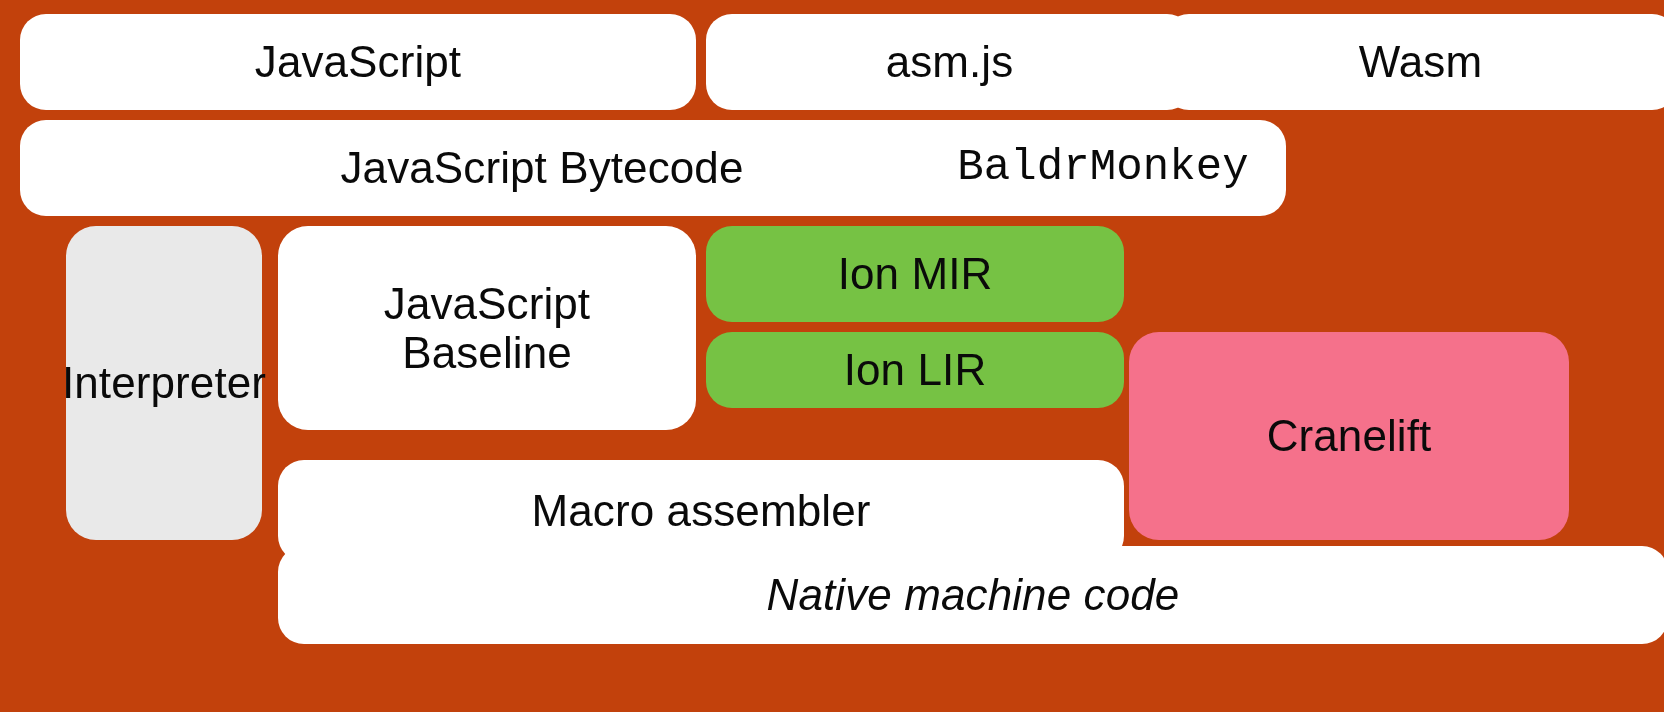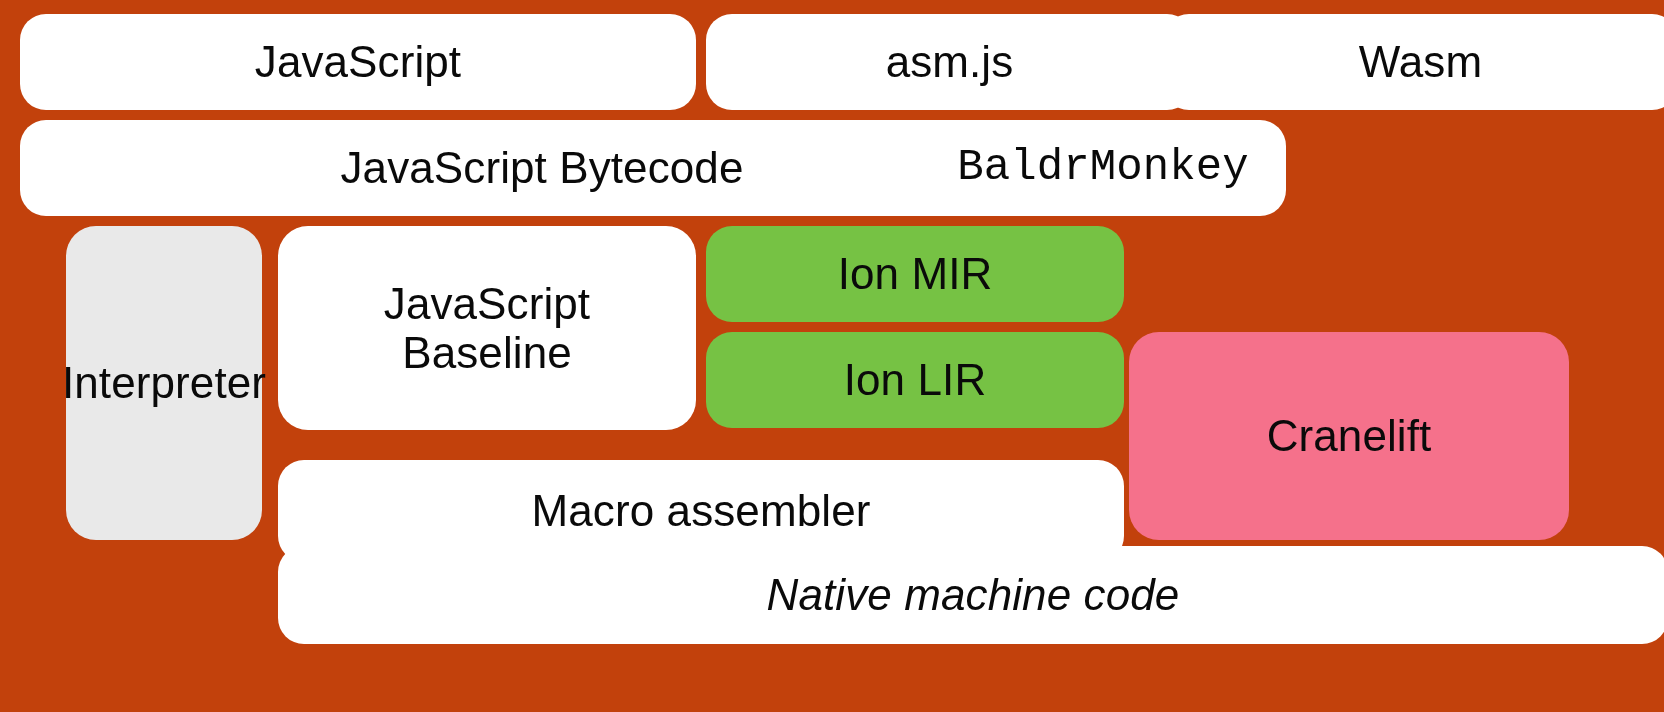--- a/index.html
+++ b/index.html
@@ -56,21 +56,21 @@
 
   <div class="node" style="left: 920px; top: 120px; width: 366px; height: 96px; background: rgb(255, 255, 255); font-family: Liberation Mono, monospace;">BaldrMonkey</div>
 
   <div class="node gray tall" style="left: 20px; top: 226px; width: 196px; height: 314px; background: rgb(233, 233, 233); margin-left: 46px;">Interpreter</div>
 
   <div class="node tall" style="left: 278px; top: 226px; width: 418px; height: 204px; background: rgb(255, 255, 255);">JavaScript
 Baseline</div>
 
   <div class="node green" style="left: 706px; top: 226px; width: 418px; height: 96px; background: rgb(118, 194, 68);">Ion MIR</div>
 
-  <div class="node green" style="left: 706px; top: 332px; width: 418px; height: 96px; background: rgb(118, 194, 68); border-radius: 26px;">Ion LIR</div>
+  <div class="node green" style="left: 706px; top: 332px; width: 418px; height: 76px; background: rgb(118, 194, 68); border-radius: 26px;">Ion LIR</div>
 
   <div class="node pink tall" style="left: 1129px; top: 332px; width: 440px; height: 208px; background: rgb(245, 113, 139);">Cranelift</div>
 
   <div class="node" style="left: 278px; top: 460px; width: 846px; height: 102px; background: rgb(255, 255, 255);">Macro assembler</div>
 
   <div class="node" style="left: 278px; top: 546px; width: 1390px; height: 98px; background: rgb(255, 255, 255); font-style: italic;">Native machine code</div>
 
 </div>
 
 </body></html>

